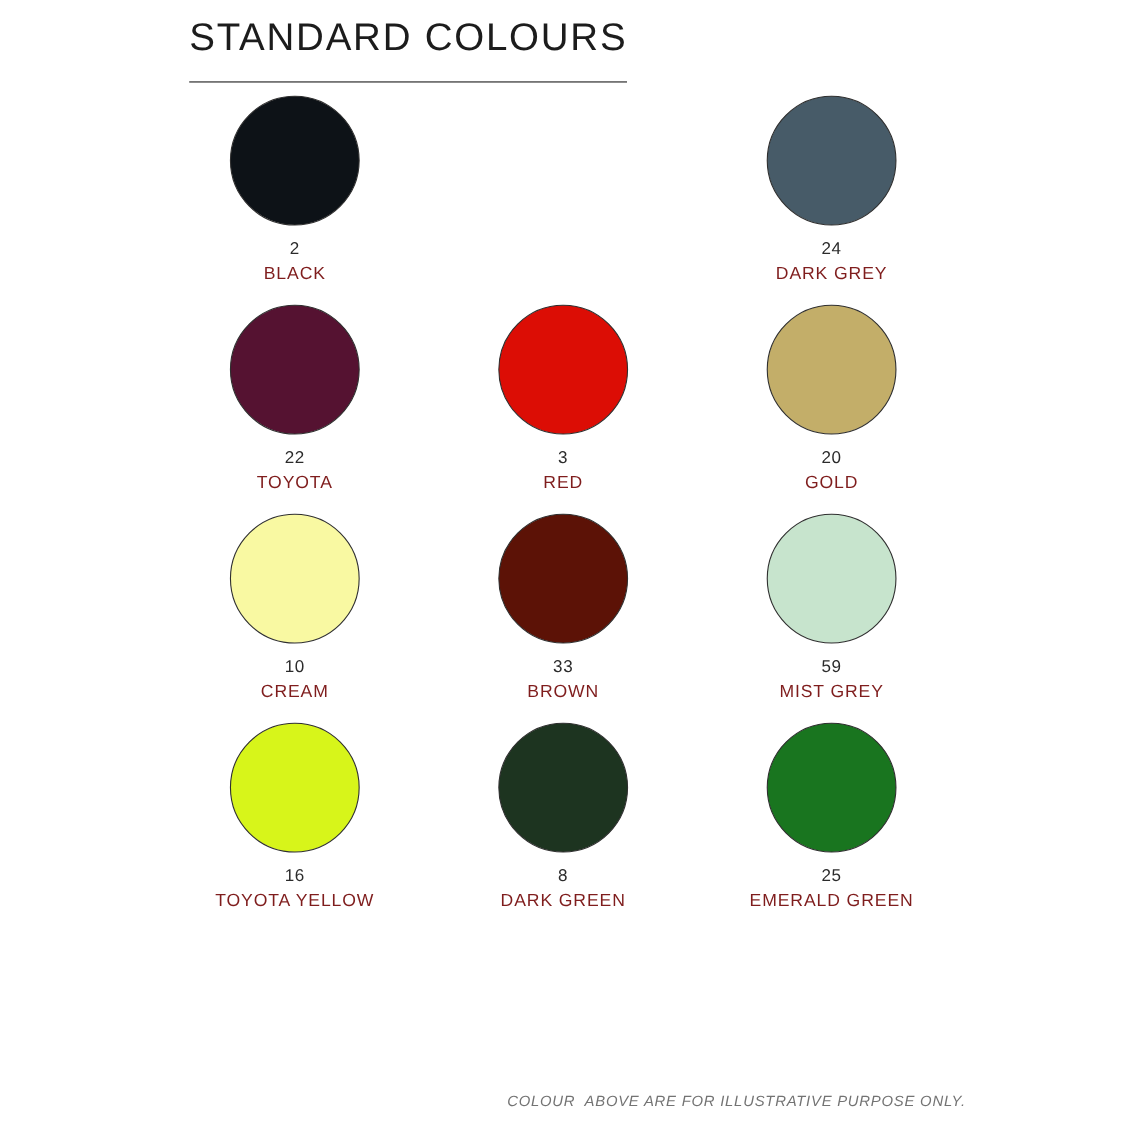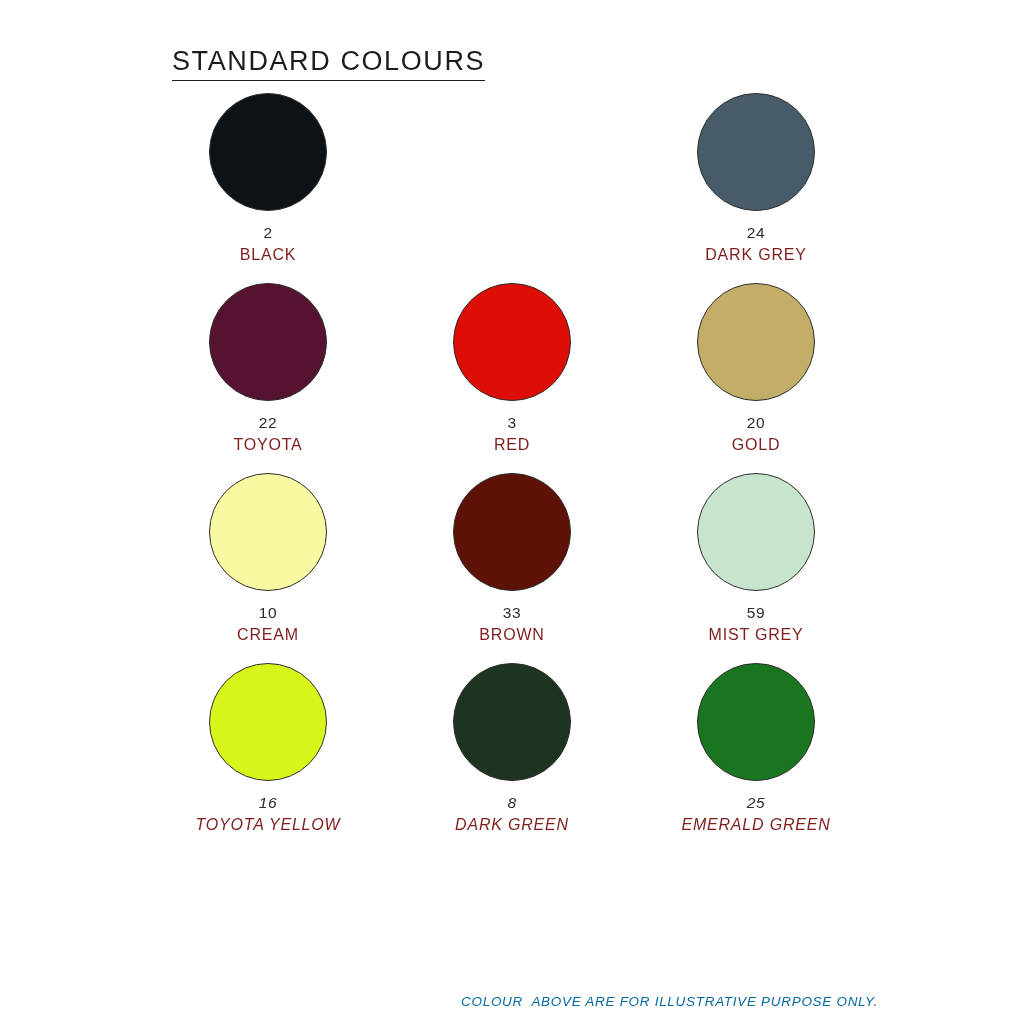--- a/index.html
+++ b/index.html
@@ -22,44 +22,43 @@
     box-sizing: border-box;
     position: relative;
     display: flex;
     flex-direction: column;
   }
   .title-wrap {
     padding: 14px 0 0 172px;
   }
   .title {
     display: inline-block;
-    font-size: 27px;
+    font-size: 35px;
     letter-spacing: 1.6px;
     font-weight: 400;
     color: #1c1c1c;
     border-bottom: 1.6px solid #1c1c1c;
-    padding-bottom: 3px;
+    padding-bottom: 20px;
     line-height: 1.15;
     white-space: nowrap;
-    margin-top: 32px;
   }
   .grid {
     margin-top: 12px;
     padding: 0 150px 0 150px;
     display: flex;
     flex-direction: column;
     row-gap: 0px;
   }
   .row {
     display: flex;
     flex-direction: row;
     justify-content: space-between;
     height: 190px;
   }
-  .row:last-child { height: 196px; font-style: italic; }
+  .row:last-child { height: 196px; }
   .swatch-cell {
     width: 236px;
     display: flex;
     flex-direction: column;
     align-items: center;
   }
   .disc {
     width: 118px;
     height: 118px;
     border-radius: 50%;
@@ -86,21 +85,21 @@
     left: 0;
     right: 0;
     bottom: 14px;
     text-align: right;
     padding-right: 146px;
   }
   .footnote {
     font-size: 13.5px;
     font-style: italic;
     letter-spacing: 0.7px;
-    color: #0369a1;
+    color: #737373;
     white-space: pre;
   }
 </style>
 </head>
 <body style="background: rgb(255, 255, 255);">
 
 <div class="sheet">
 
   <div class="title-wrap">
     <div class="title">STANDARD COLOURS</div>

